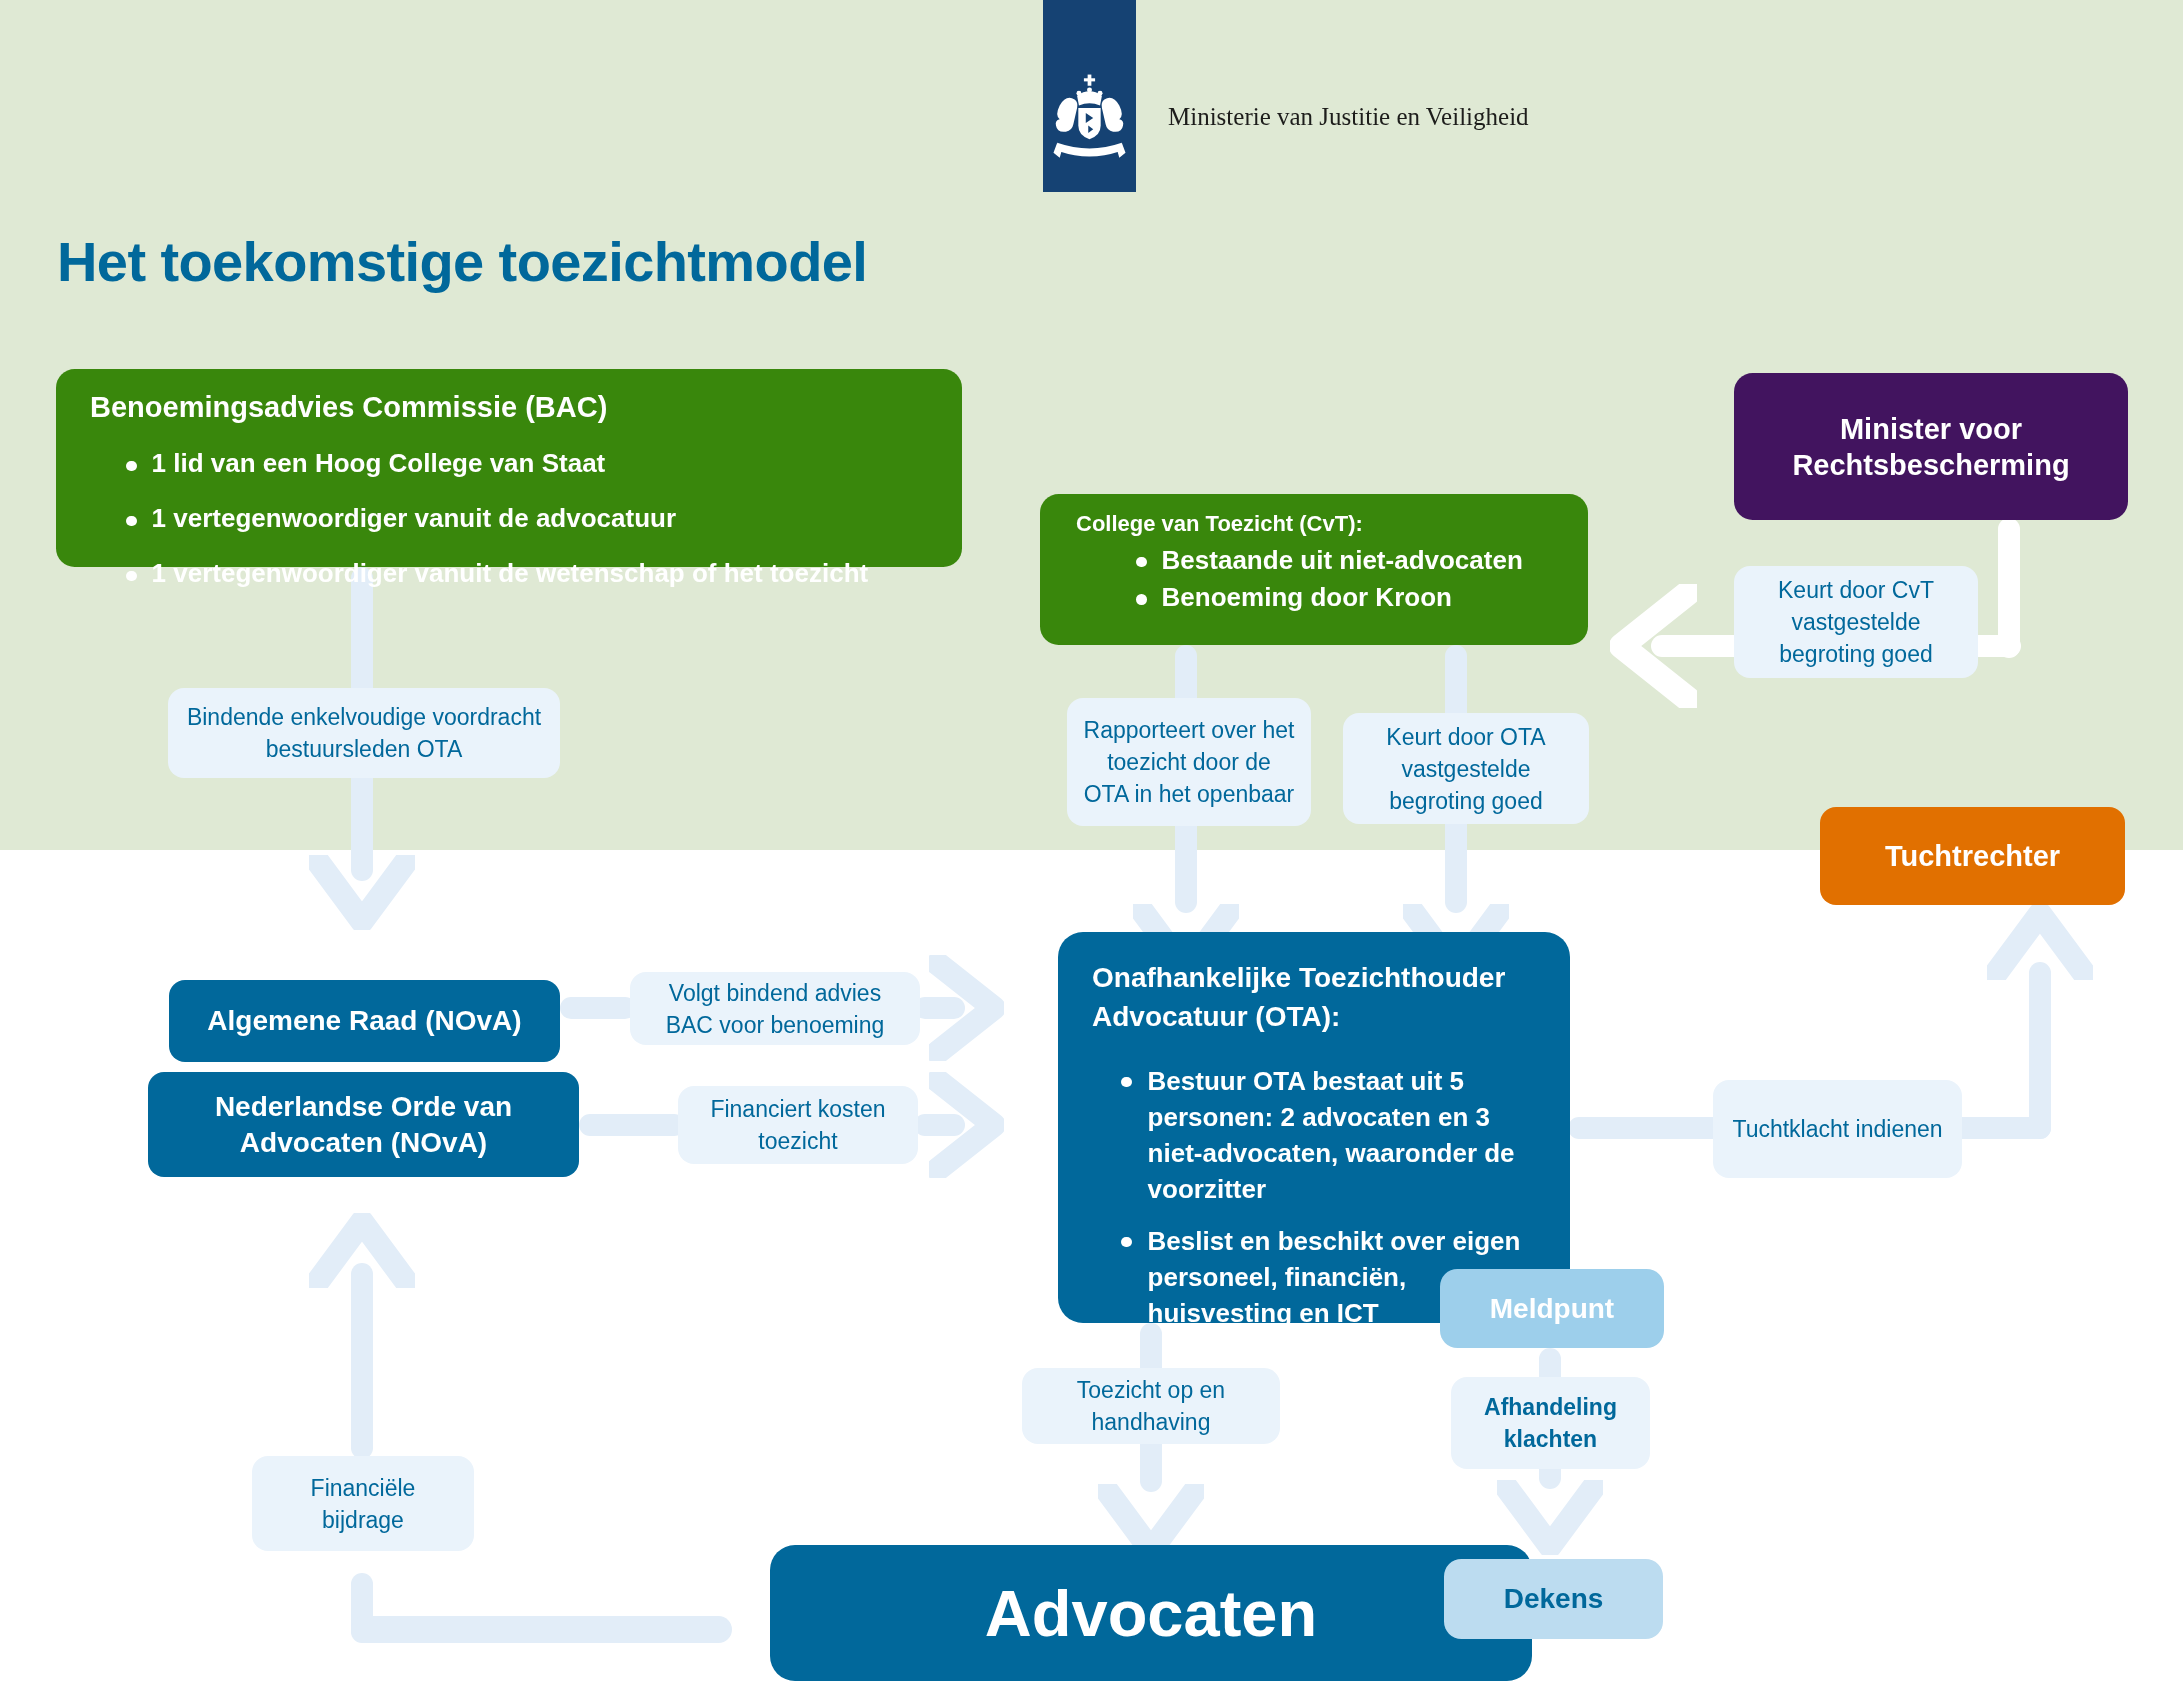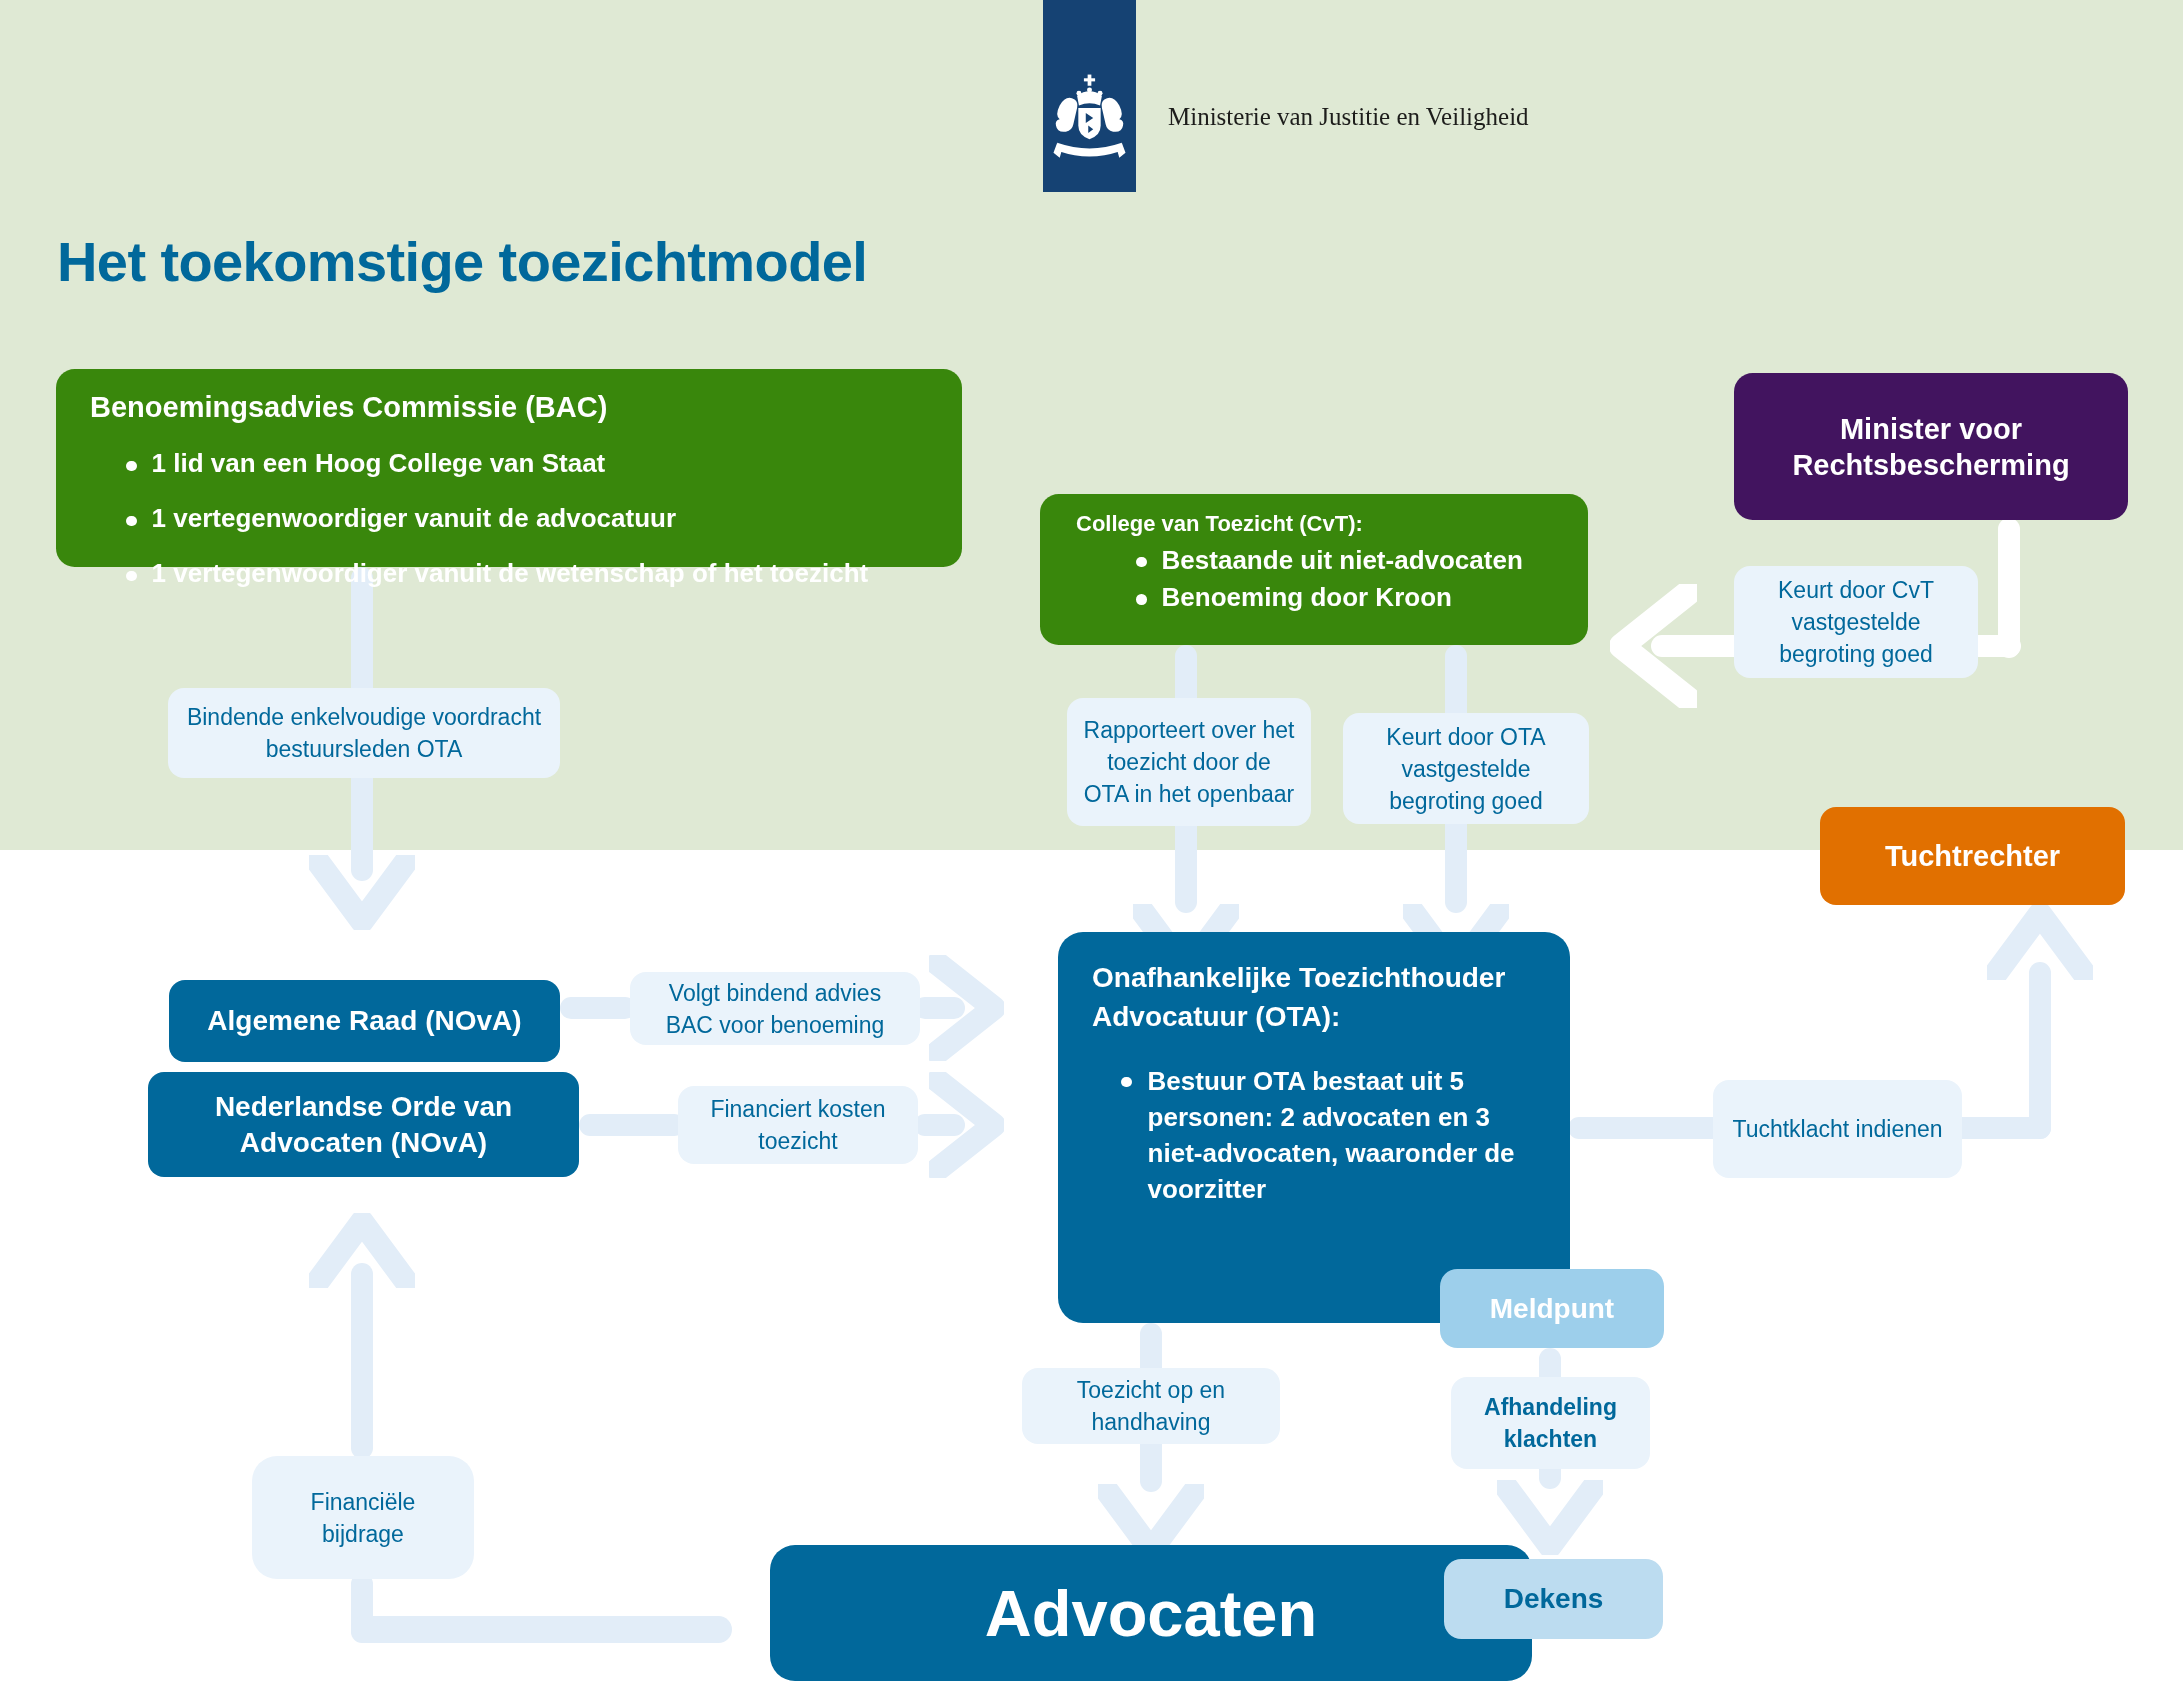--- a/index.html
+++ b/index.html
@@ -59,21 +59,21 @@
   #finb-shaft-bot{left:351px;top:1573px;width:22.4px;height:70px;}
   #elbow-hbar{left:351px;top:1616px;width:381px;height:27px;border-radius:13.7px;}
   
   #bindende-label{left:168px;top:688px;width:392px;height:90px;}
   #keurt-cvt-label{left:1734px;top:566px;width:244px;height:112px;}
   #rapporteert-label{left:1067px;top:698px;width:244px;height:128px;}
   #keurt-ota-label{left:1343px;top:713px;width:246px;height:111px;}
   #volgt-label{left:630px;top:972px;width:290px;height:73px;}
   #financiert-label{left:678px;top:1086px;width:240px;height:78px;}
   #tuchtklacht-label{left:1713px;top:1080px;width:249px;height:98px;}
-  #financiele-label{left:252px;top:1456px;width:222px;height:123px;border-radius:25px;}
+  #financiele-label{left:252px;top:1456px;width:222px;height:95px;}
   #toezicht-label{left:1022px;top:1368px;width:258px;height:76px;}
   #afhandeling-label{left:1451px;top:1377px;width:199px;height:92px;font-weight:bold;}
   
   #bac-box{left:56px;top:369px;width:906px;height:198px;padding:22.4px 34px;}
   #bac-box .box-title{font-size:29px;color:#fff;}
   #bac-box .bullet-row{font-size:26px;padding-left:36px;margin-top:24px;}
   #bac-box .dot{margin:12.4px 15px 0 0;}
   #bac-box .bullets{margin-top:8.7px;}
   #minister-box{left:1734px;top:373px;width:394px;height:147px;background:#42145f;
     font-size:29px;padding:0 37px;line-height:36px;}
@@ -226,20 +226,24 @@
     <span>Tuchtrechter</span>
   </div>
 
 <div class="abs bigbox blue" id="ota-box">
   <div class="box-title">Onafhankelijke Toezichthouder Advocatuur (OTA):</div>
   <div class="bullets">
     <div class="bullet-row">
         <span class="dot"></span>
         <span class="bullet-text">Bestuur OTA bestaat uit 5 personen: 2 advocaten en 3 niet-advocaten, waaronder de voorzitter</span>
       </div>
+    <div class="bullet-row">
+        <span class="dot"></span>
+        <span class="bullet-text">Beslist en beschikt over eigen personeel, financiën, huisvesting en ICT</span>
+      </div>
   </div>
 </div>
 
 <div class="abs bigbox blue centerbox" id="ar-box">
     <span>Algemene Raad (NOvA)</span>
   </div>
 <div class="abs bigbox blue centerbox" id="nova-box">
     <span>Nederlandse Orde van Advocaten (NOvA)</span>
   </div>
 

